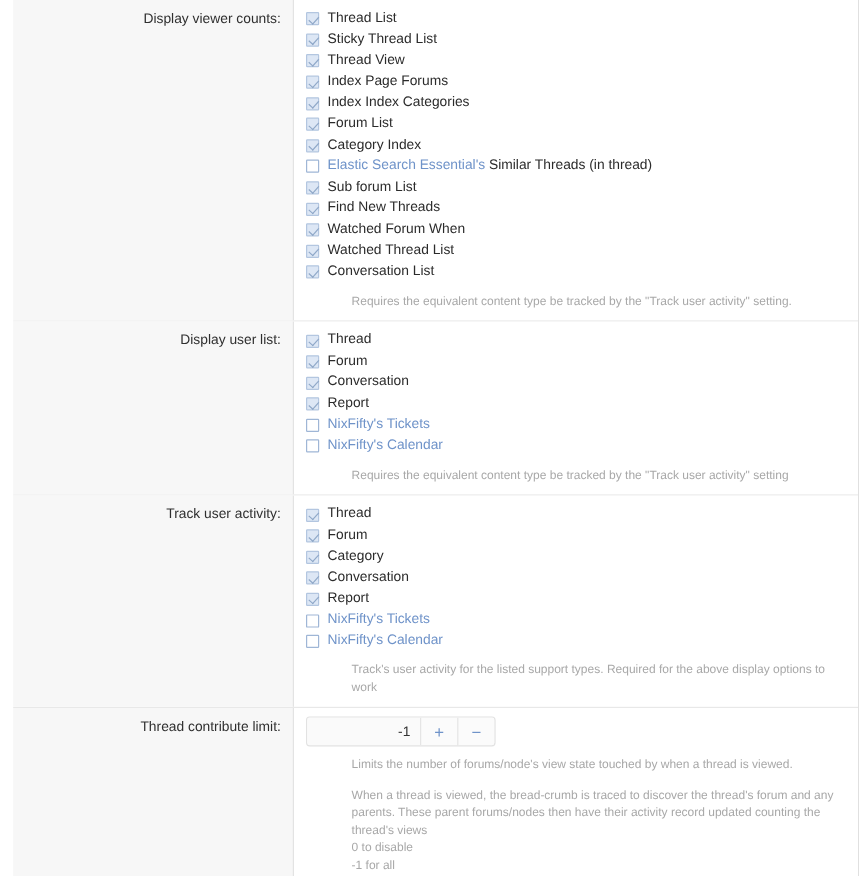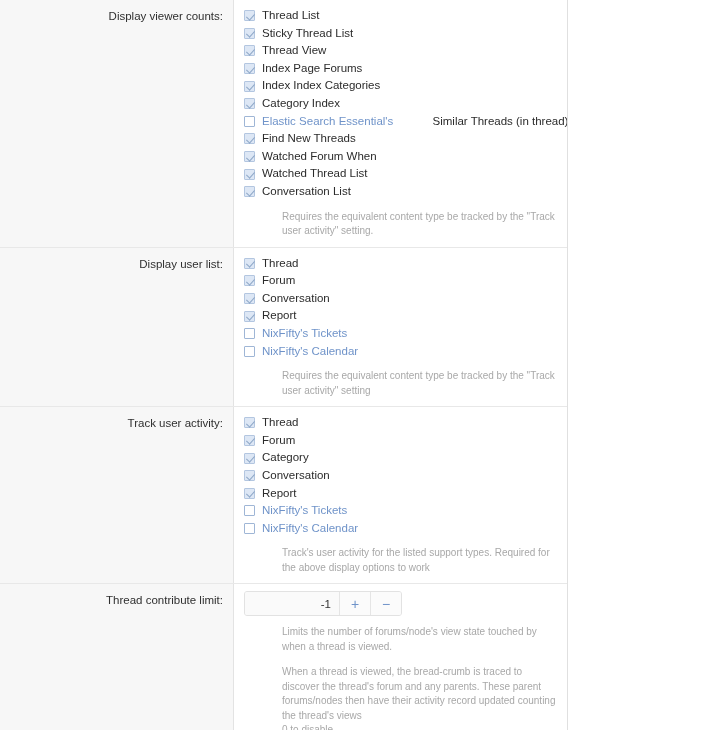--- a/index.html
+++ b/index.html
@@ -5,27 +5,28 @@
   * { box-sizing: border-box; }
   html, body {
     margin: 0; padding: 0;
     width: 716px; height: 730px;
     background: #ffffff;
     font-family: "Liberation Sans", sans-serif;
     -webkit-font-smoothing: antialiased;
   }
 
   .form-wrap {
-    width: 568px;
+    width: 716px;
     height: 730px;
     display: flex;
     flex-direction: column;
     background: #ffffff;
     border-right: 1px solid #e0e0e0;
     overflow: hidden;
+    padding-left: 11px;
   }
 
   .rows {
     flex: 1 1 auto;
     display: flex;
     flex-direction: column;
   }
 
   
   .row {
@@ -92,21 +93,21 @@
   }
 
   .cb-label {
     font-size: 11.5px;
     color: #2b2b2b;
     line-height: 1;
     white-space: nowrap;
   }
   .cb-label.link { color: #6f93c9; }
   .cb-label .pre { color: #6f93c9; }
-  .cb-label .post { color: #2b2b2b; margin-left: 36px; }
+  .cb-label .post { color: #2b2b2b; }
 
   
   .explain {
     font-size: 10px;
     color: #a8a8a8;
     line-height: 1.45;
     margin-top: 9px;
     max-width: 440px;
     margin-left: 38px;
   }
@@ -180,25 +181,33 @@
             <label class="cb-row">
               <span class="cb on"></span>
               <span class="cb-label">Index Page Forums</span>
             </label>
             <label class="cb-row">
               <span class="cb on"></span>
               <span class="cb-label">Index Index Categories</span>
             </label>
             <label class="cb-row">
               <span class="cb on"></span>
+              <span class="cb-label">Forum List</span>
+            </label>
+            <label class="cb-row">
+              <span class="cb on"></span>
               <span class="cb-label">Category Index</span>
             </label>
             <label class="cb-row">
               <span class="cb off"></span>
               <span class="cb-label"><span class="pre">Elastic Search Essential's </span><span class="post">Similar Threads (in thread)</span></span>
+            </label>
+            <label class="cb-row">
+              <span class="cb on"></span>
+              <span class="cb-label">Sub forum List</span>
             </label>
             <label class="cb-row">
               <span class="cb on"></span>
               <span class="cb-label">Find New Threads</span>
             </label>
             <label class="cb-row">
               <span class="cb on"></span>
               <span class="cb-label">Watched Forum When</span>
             </label>
             <label class="cb-row">

